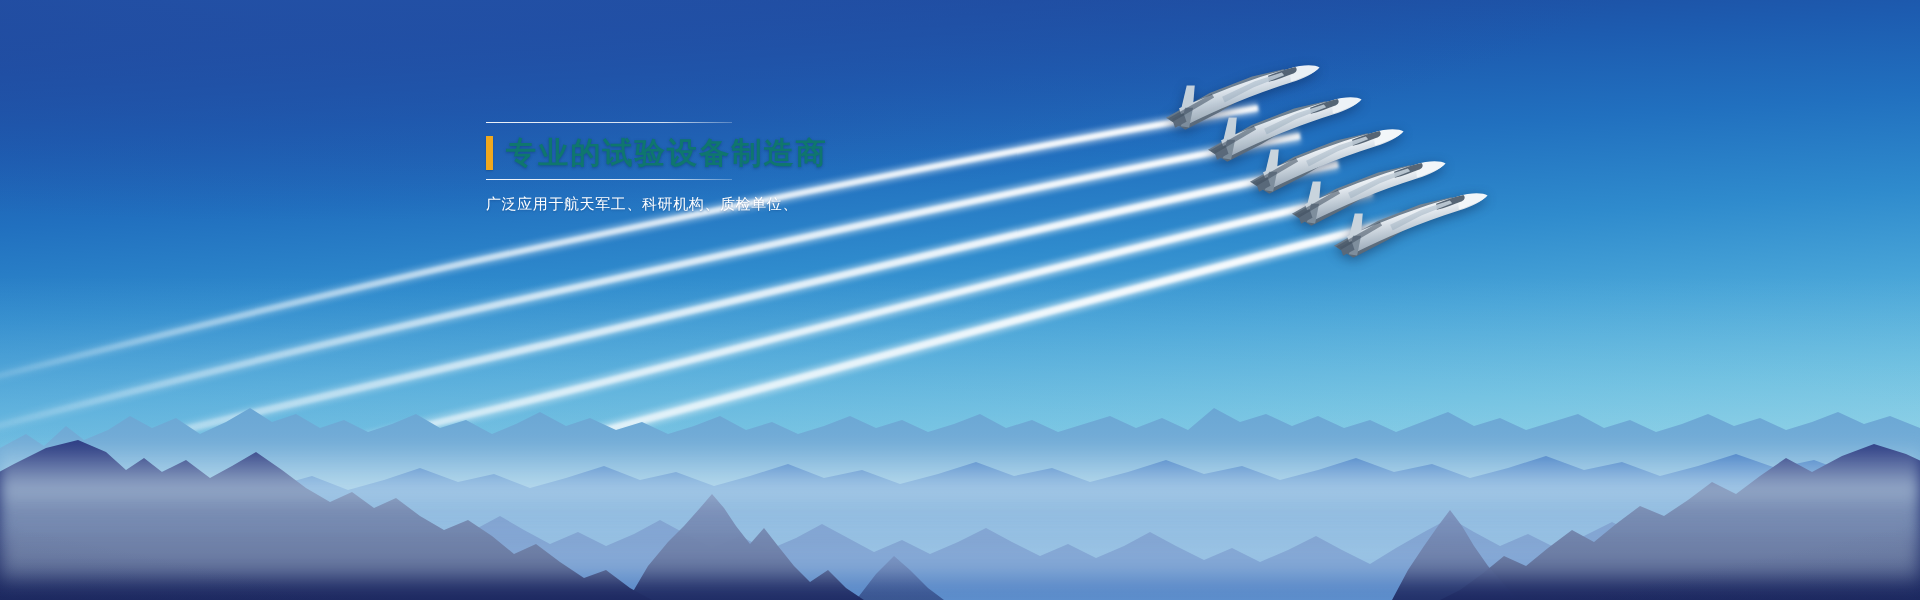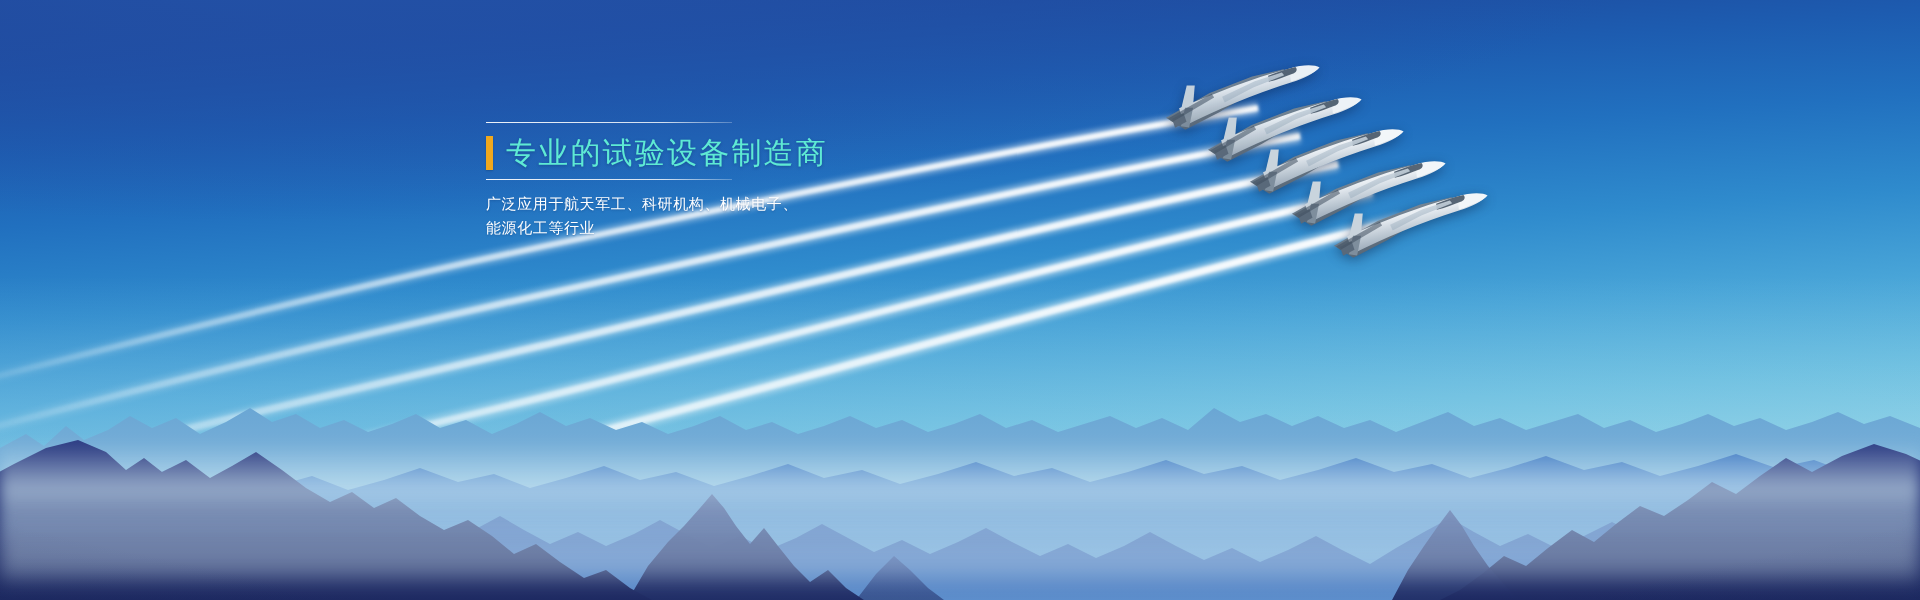--- a/index.html
+++ b/index.html
@@ -68,22 +68,22 @@
   }
   .rule.bottom{margin-top:9px;}
   .headline{
     display:flex;align-items:center;margin-top:13px;margin-bottom:2px;
   }
   .accent{
     width:7px;height:34px;background:#f0a81e;flex:0 0 auto;margin-right:13px;
     box-shadow:0 1px 2px rgba(0,0,0,.18);
   }
   .headline-text{
-    color:#5eead4;font-size:30px;line-height:34px;letter-spacing:2.2px;
-    font-weight:400;white-space:nowrap;
+    color:#0f766e;font-size:30px;line-height:34px;letter-spacing:2.2px;
+    font-weight:700;white-space:nowrap;
     text-shadow:0 1px 3px rgba(10,38,90,.38);
   }
   .sub{
     margin-top:12px;color:#ffffff;font-size:15px;line-height:24px;
     letter-spacing:.6px;font-weight:400;width:330px;
     text-shadow:0 1px 2px rgba(12,44,98,.30);
   }
   .sub div{white-space:nowrap;}
 </style>
 </head>
@@ -256,19 +256,18 @@
     <div class="rule top"></div>
 
     <div class="headline">
       <span class="accent"></span>
       <span class="headline-text">专业的试验设备制造商</span>
     </div>
 
     <div class="rule bottom"></div>
 
     <div class="sub">
-      <div>广泛应用于航天军工、科研机构、机械电子、</div>
-      <div>能源化工等行业</div>
+      <div>广泛应用于航天军工、科研机构、质检单位、</div>
     </div>
 
   </div>
 
 </div>
 
 </body></html>

